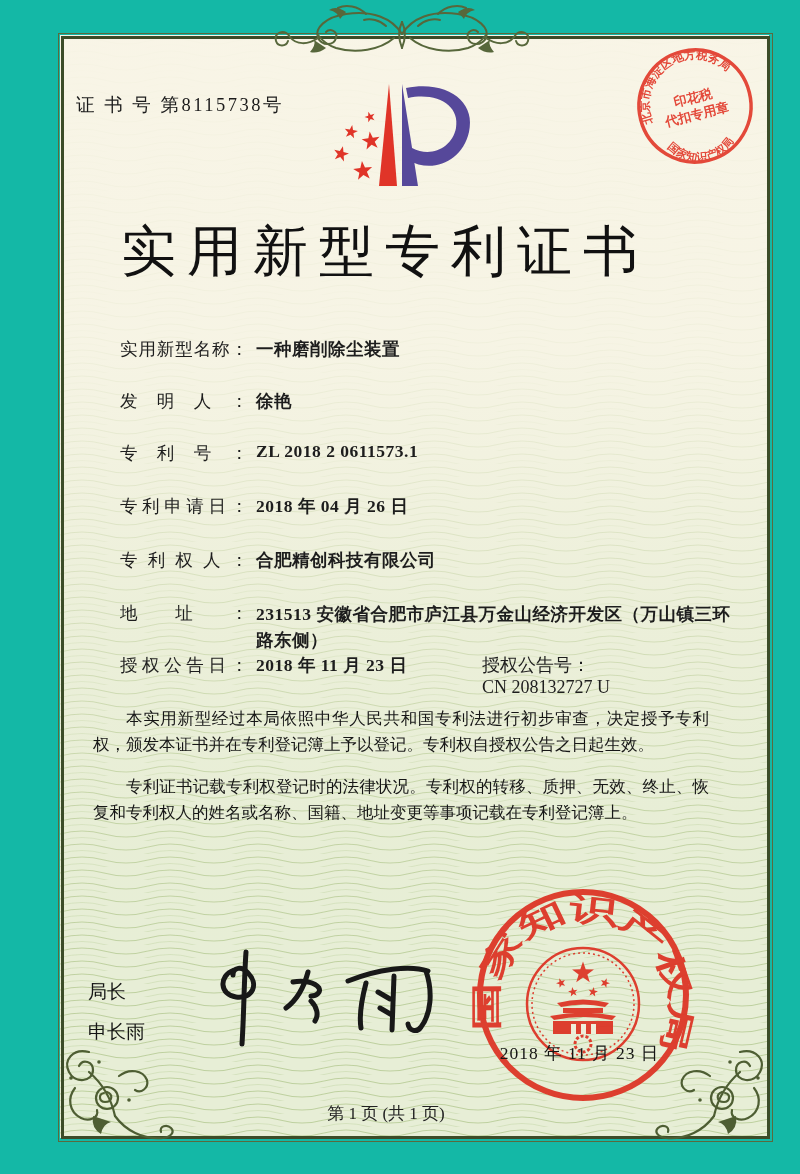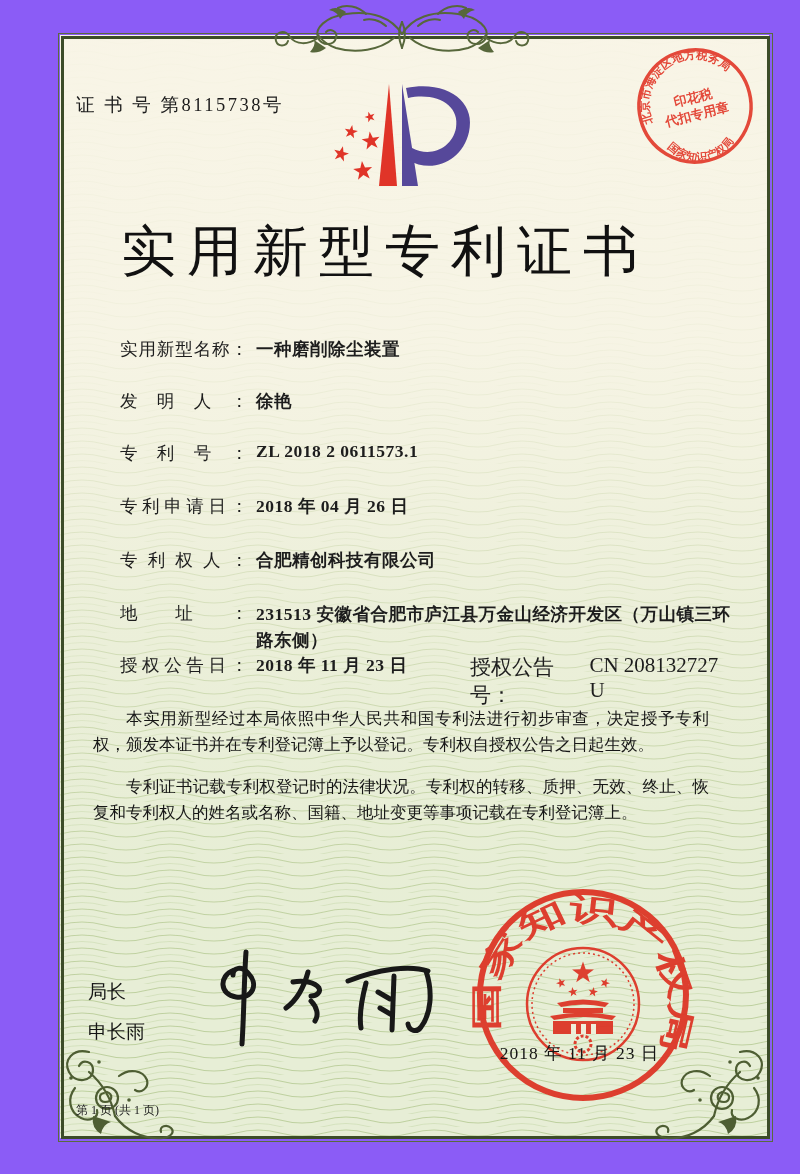--- a/index.html
+++ b/index.html
@@ -1,43 +1,43 @@
 <!DOCTYPE html>
 <html><head>
 <meta charset="utf-8">
 <style>
   html,body{margin:0;padding:0;}
   body{background:#e9e5d4;font-family:"Liberation Serif","DejaVu Serif",serif;}
-  .page{position:relative;width:800px;height:1174px;background:#8b5cf6;overflow:hidden;margin:0 auto;}
+  .page{position:relative;width:800px;height:1174px;background:#14b8a6;overflow:hidden;margin:0 auto;}
   
   .waves{position:absolute;left:60px;top:35px;width:709px;height:1103px;z-index:0;}
   .shine{position:absolute;left:60px;top:35px;width:709px;height:1103px;z-index:1;
          background:linear-gradient(180deg,rgba(249,245,231,.96) 0%,rgba(249,245,231,.85) 28%,
          rgba(242,241,222,.45) 52%,rgba(235,238,212,.12) 72%,rgba(232,238,208,0) 88%);}
   
   .frame{position:absolute;left:58px;top:33px;width:713px;height:1107px;border:1.5px solid #5a6a3e;z-index:2;pointer-events:none;}
   .frame::after{content:'';position:absolute;inset:2px;border:3px solid #3c4c28;}
   .ornament{position:absolute;z-index:3;}
   .content{position:absolute;inset:0;z-index:4;}
   .cert-no{position:absolute;left:76px;top:92px;font-size:18.5px;letter-spacing:2.5px;color:#1b1b1b;}
   .title{position:absolute;left:0;right:30px;top:215px;text-align:center;font-size:55px;font-weight:400;
          letter-spacing:11px;color:#111;}
   .fields{position:absolute;left:76px;top:0;width:655px;}
   .frow{position:absolute;left:0;display:flex;align-items:flex-start;font-size:17.5px;color:#1d1d1d;}
   .flabel{display:inline-block;width:128px;text-align:justify;text-align-last:justify;flex:0 0 128px;margin-left:44px;}
   .fvalue{margin-left:8px;letter-spacing:.5px;font-weight:bold;}
   .fvalue.addr{width:478px;line-height:26px;}
-  .grant-no{position:absolute;left:394px;top:0;display:flex;font-size:21px;}
+  .grant-no{position:absolute;left:406px;top:0;display:flex;font-size:18px;flex-direction:column;}
   .paras{position:absolute;left:76px;top:689px;width:650px;font-size:16.5px;line-height:25.5px;
          text-align:justify;color:#161616;}
   .paras p{margin:17px;text-indent:2em;}
   .director{position:absolute;left:88px;top:972px;font-size:19px;color:#141414;line-height:40px;}
   .seal-date{position:absolute;left:472px;top:1041px;width:215px;text-align:center;font-size:17.5px;
              color:#151515;z-index:6;letter-spacing:1px;}
-  .footer{position:absolute;left:76px;top:1102px;width:620px;text-align:left;font-size:12px;color:#222;}
+  .footer{position:absolute;left:76px;top:1102px;width:620px;text-align:center;font-size:17px;color:#222;}
   .svg-abs{position:absolute;}
   .stamp-tax{left:625px;top:36px;transform:rotate(-14deg);z-index:5;}
   .seal-main{left:468px;top:880px;z-index:5;opacity:.95;}
   .logo{left:326px;top:80px;}
   .signature{left:188px;top:940px;z-index:5;}
 </style>
 </head>
 <body>
 
 <div class="page">

